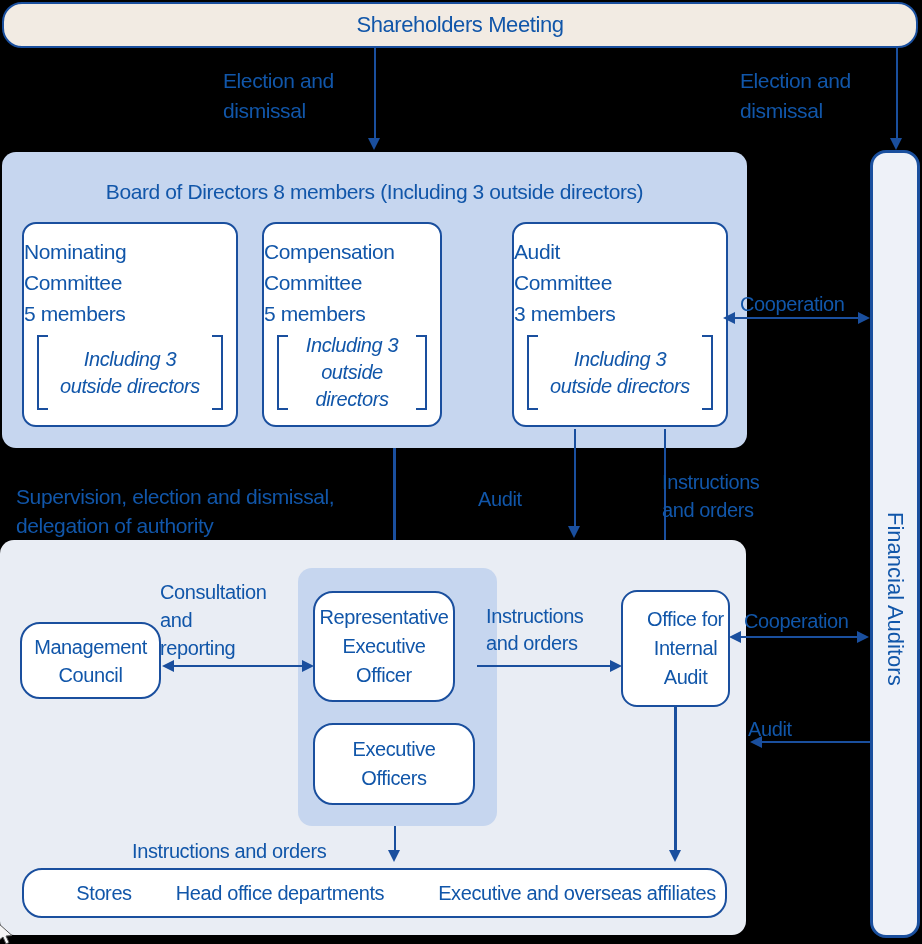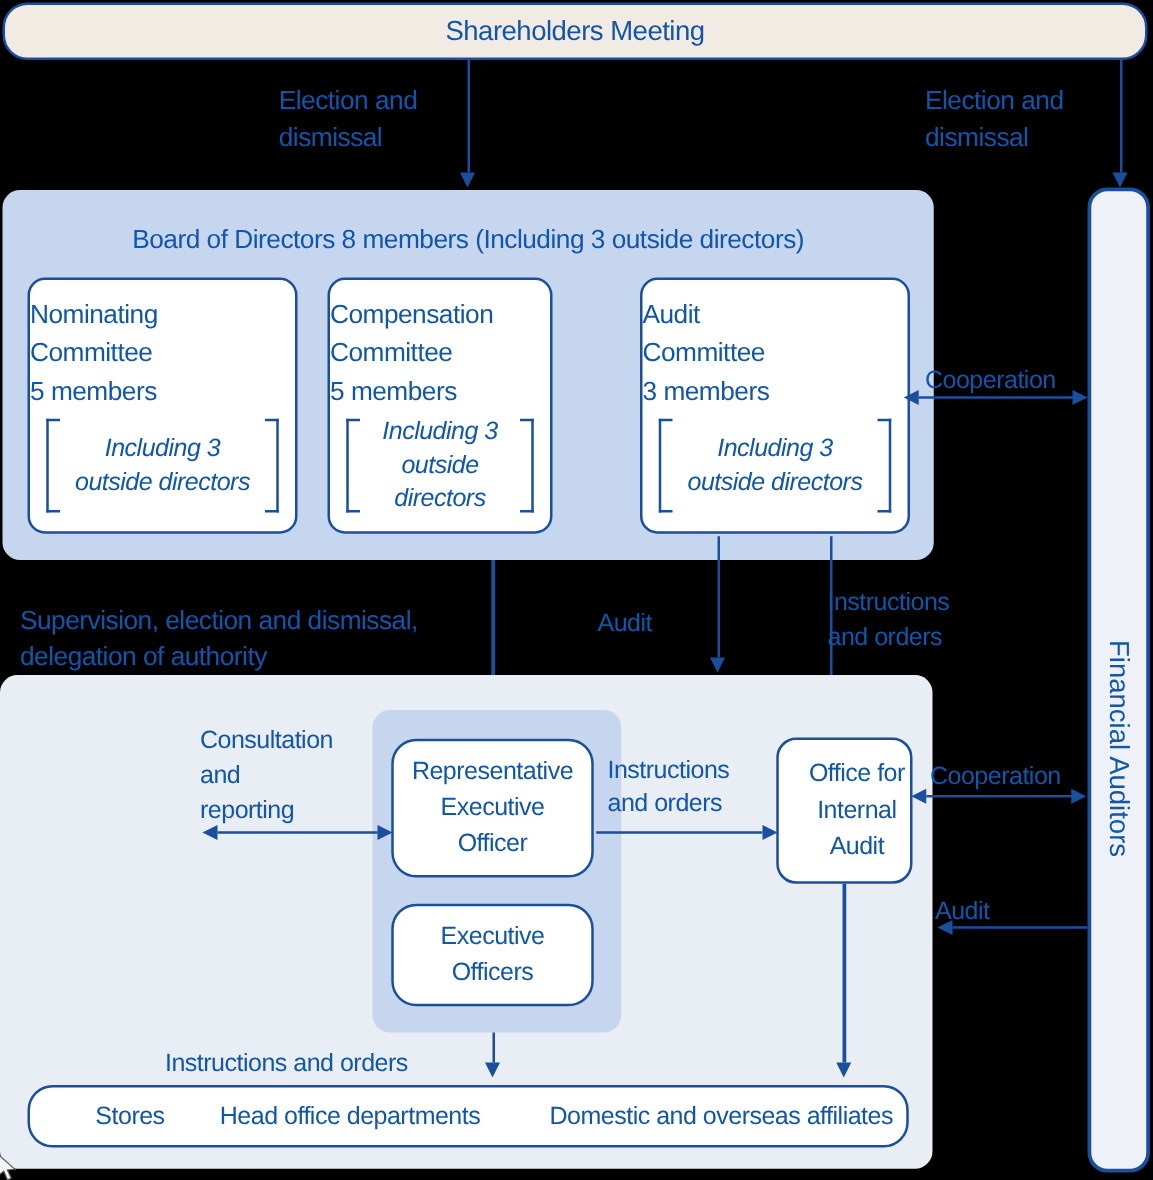--- a/index.html
+++ b/index.html
@@ -135,29 +135,33 @@
   <div class="lbl" style="left:478px;top:485px;width:120px;">Audit</div>
 
   <div class="vline" style="left:663.5px;top:429px;height:146px;"></div>
   <div class="tri tri-down" style="left:658px;top:575px;"></div>
   <div class="lbl" style="left:662px;top:468px;width:140px;">Instructions
 and orders</div>
 
   <div class="panel lower-panel"></div>
   <div class="sub-box"></div>
 
+  <div class="box" style="left:20px;top:622px;width:141px;height:77px;font-size:20px;line-height:28px;">
+    <span>Management
+Council</span>
+  </div>
 
   <div class="lbl" style="left:160px;top:578px;width:144px;line-height:28px;">Consultation
 and
 reporting</div>
   <div class="hline" style="left:174px;top:664.5px;width:128px;"></div>
   <div class="tri tri-left" style="left:162px;top:660px;"></div>
   <div class="tri tri-right" style="left:302px;top:660px;"></div>
 
-  <div class="box" style="left:313px;top:591px;width:162px;height:111px;font-size:20px;line-height:29px;">
+  <div class="box" style="left:313px;top:591px;width:142px;height:111px;font-size:20px;line-height:29px;">
     <span>Representative
 Executive
 Officer</span>
   </div>
   <div class="box" style="left:313px;top:723px;width:162px;height:82px;font-size:20px;line-height:29px;">
     <span>Executive
 Officers</span>
   </div>
 
   <div class="hline" style="left:477px;top:664.5px;width:133px;"></div>
@@ -183,21 +187,21 @@
   <div class="vline" style="left:674px;top:707px;height:143px;"></div>
   <div class="tri tri-down" style="left:669px;top:850px;"></div>
 
   <div class="vline" style="left:393.5px;top:826px;height:24px;"></div>
   <div class="tri tri-down" style="left:388px;top:850px;"></div>
   <div class="lbl" style="left:132px;top:837px;width:272px;">Instructions and orders</div>
 
   <div class="box bottom-box">
     <div class="bottom-item" style="left:25px;width:110px;">Stores</div>
     <div class="bottom-item" style="left:136px;width:240px;">Head office departments</div>
-    <div class="bottom-item" style="left:403px;width:300px;">Domestic and overseas affiliates</div>
+    <div class="bottom-item" style="left:403px;width:300px;">Executive and overseas affiliates</div>
   </div>
 
   <div class="fa-box">
     <span class="vtext">Financial Auditors</span>
   </div>
 
   <svg class="cursor" width="20" height="24" viewBox="0 0 20 24">
     <polygon points="2,1 2,19 7,15 10,22 13,20.5 10,14 16,13.5" fill="#f5f5f5" stroke="#555" stroke-width="1"></polygon>
   </svg>
 

